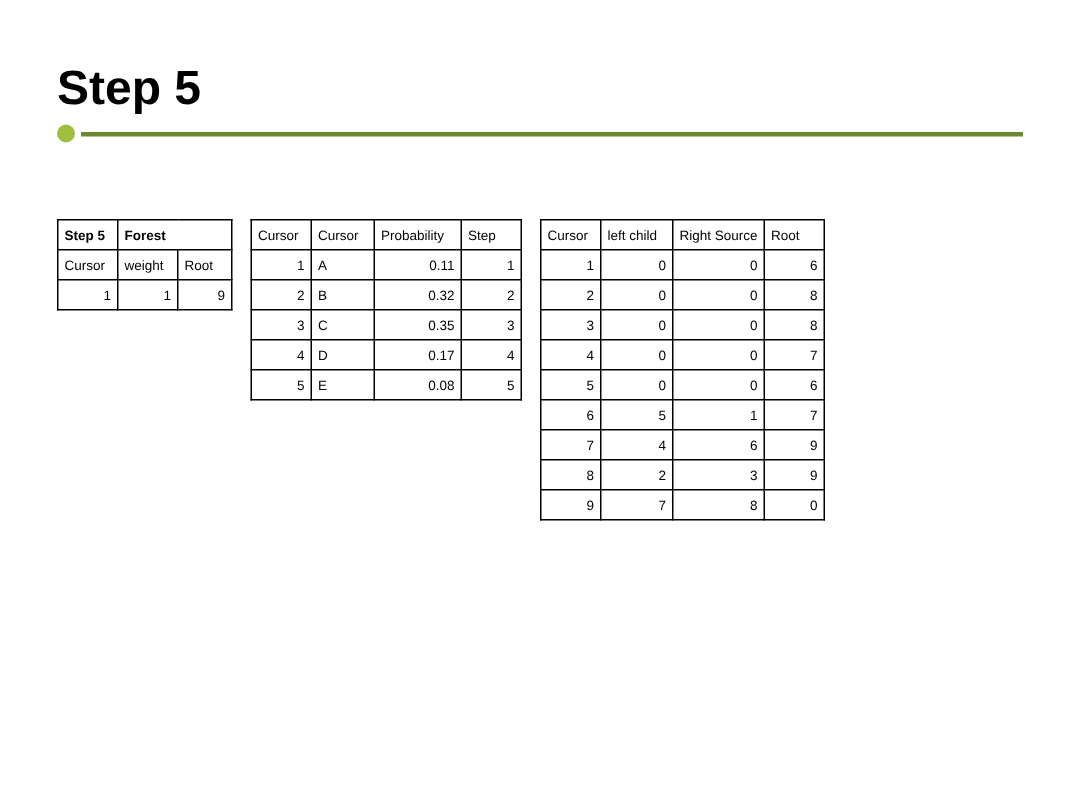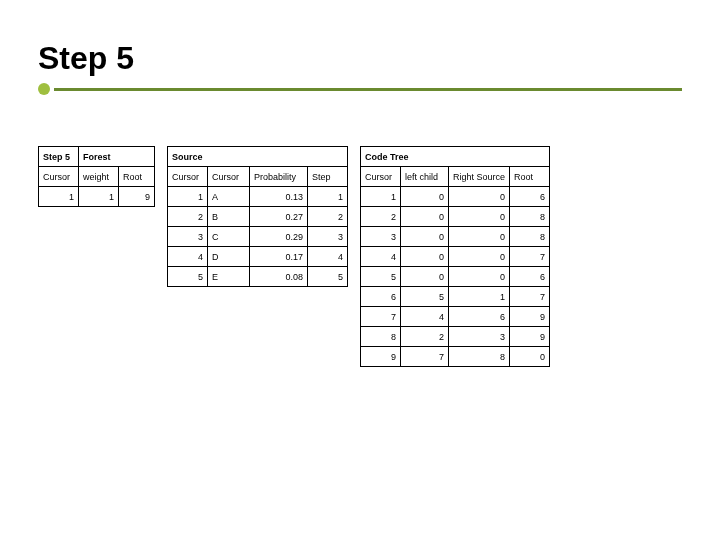--- a/index.html
+++ b/index.html
@@ -126,45 +126,42 @@
       </table>
 
     <table class="source">
       <colgroup>
           <col class="c1">
           <col class="c2">
           <col class="c3">
           <col class="c4">
         </colgroup>
       <tbody>
-          <tr>
-        <th class="section-th" colspan="4">Source</th>
-      </tr>
       <tr>
         <th class="col-th">Cursor</th>
         <th class="col-th">Cursor</th>
         <th class="col-th">Probability</th>
         <th class="col-th">Step</th>
       </tr>
       <tr>
         <td class="numr">1</td>
         <td class="txt">A</td>
-        <td class="numr">0.13</td>
+        <td class="numr">0.11</td>
         <td class="numr">1</td>
       </tr>
       <tr>
         <td class="numr">2</td>
         <td class="txt">B</td>
-        <td class="numr">0.27</td>
+        <td class="numr">0.32</td>
         <td class="numr">2</td>
       </tr>
       <tr>
         <td class="numr">3</td>
         <td class="txt">C</td>
-        <td class="numr">0.29</td>
+        <td class="numr">0.35</td>
         <td class="numr">3</td>
       </tr>
       <tr>
         <td class="numr">4</td>
         <td class="txt">D</td>
         <td class="numr">0.17</td>
         <td class="numr">4</td>
       </tr>
       <tr>
         <td class="numr">5</td>
@@ -176,23 +173,20 @@
       </table>
 
     <table class="code">
       <colgroup>
           <col class="c1">
           <col class="c2">
           <col class="c3">
           <col class="c4">
         </colgroup>
       <tbody>
-          <tr>
-        <th class="section-th" colspan="4">Code Tree</th>
-      </tr>
       <tr>
         <th class="col-th">Cursor</th>
         <th class="col-th">left child</th>
         <th class="col-th">Right Source</th>
         <th class="col-th">Root</th>
       </tr>
       <tr>
         <td class="numr">1</td>
         <td class="numr">0</td>
         <td class="numr">0</td>

